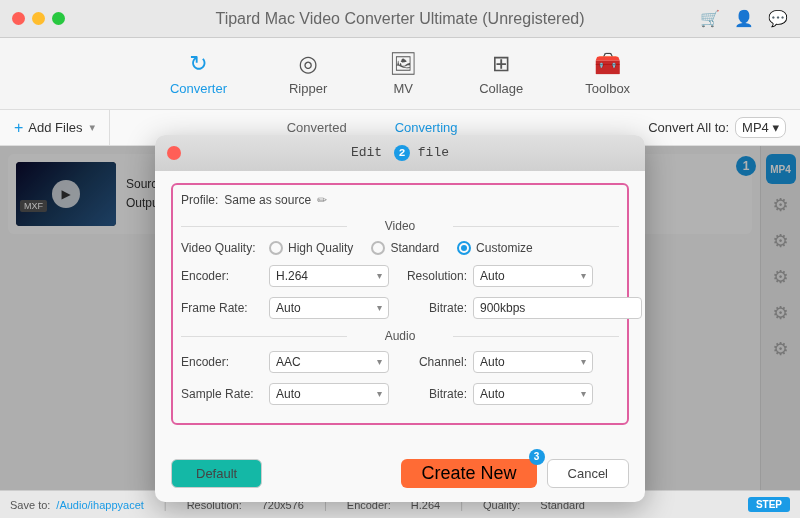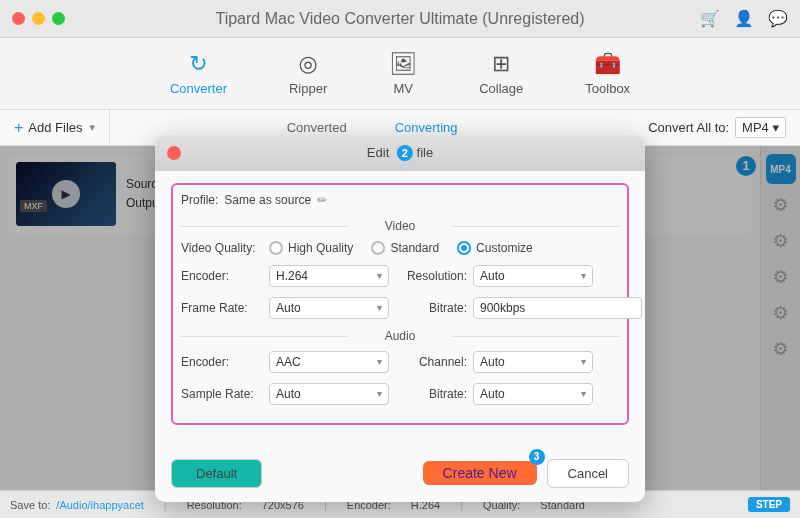--- a/index.html
+++ b/index.html
@@ -116,21 +116,21 @@
       display: flex;
       align-items: center;
       gap: 6px;
       padding: 0 14px;
       font-size: 13px;
       color: #333;
     }
     .convert-all-format {
       background: white;
       border: 1px solid #ccc;
-      border-radius: 2px;
+      border-radius: 8px;
       padding: 2px 6px;
       font-size: 13px;
       color: #333;
     }
 
     
     .main-area {
       display: flex;
       height: calc(518px - 38px - 72px - 36px - 28px);
       position: relative;
@@ -298,20 +298,21 @@
       font-size: 9px;
       color: transparent;
     }
     .modal-title {
       position: absolute;
       left: 50%;
       transform: translateX(-50%);
       font-size: 13px;
       color: #444;
       font-weight: 500;
+      font-family: Liberation Mono, monospace;
     }
     .modal-body {
       padding: 12px 16px 16px;
     }
     .profile-row {
       font-size: 12px;
       color: #444;
       margin-bottom: 12px;
       display: flex;
       align-items: center;
@@ -446,22 +447,22 @@
       padding: 6px 24px;
       font-size: 13px;
       color: #444;
       cursor: pointer;
     }
     .btn-create {
       background: #ff6b35;
       border: none;
       border-radius: 6px;
       padding: 4px 20px;
-      font-size: 14px;
-      color: #4c1d95;
+      font-size: 18px;
+      color: #000000;
       cursor: pointer;
       font-weight: 500;
     }
     .btn-cancel {
       background: white;
       border: 1px solid #ccc;
       border-radius: 6px;
       padding: 6px 20px;
       font-size: 13px;
       color: #444;

